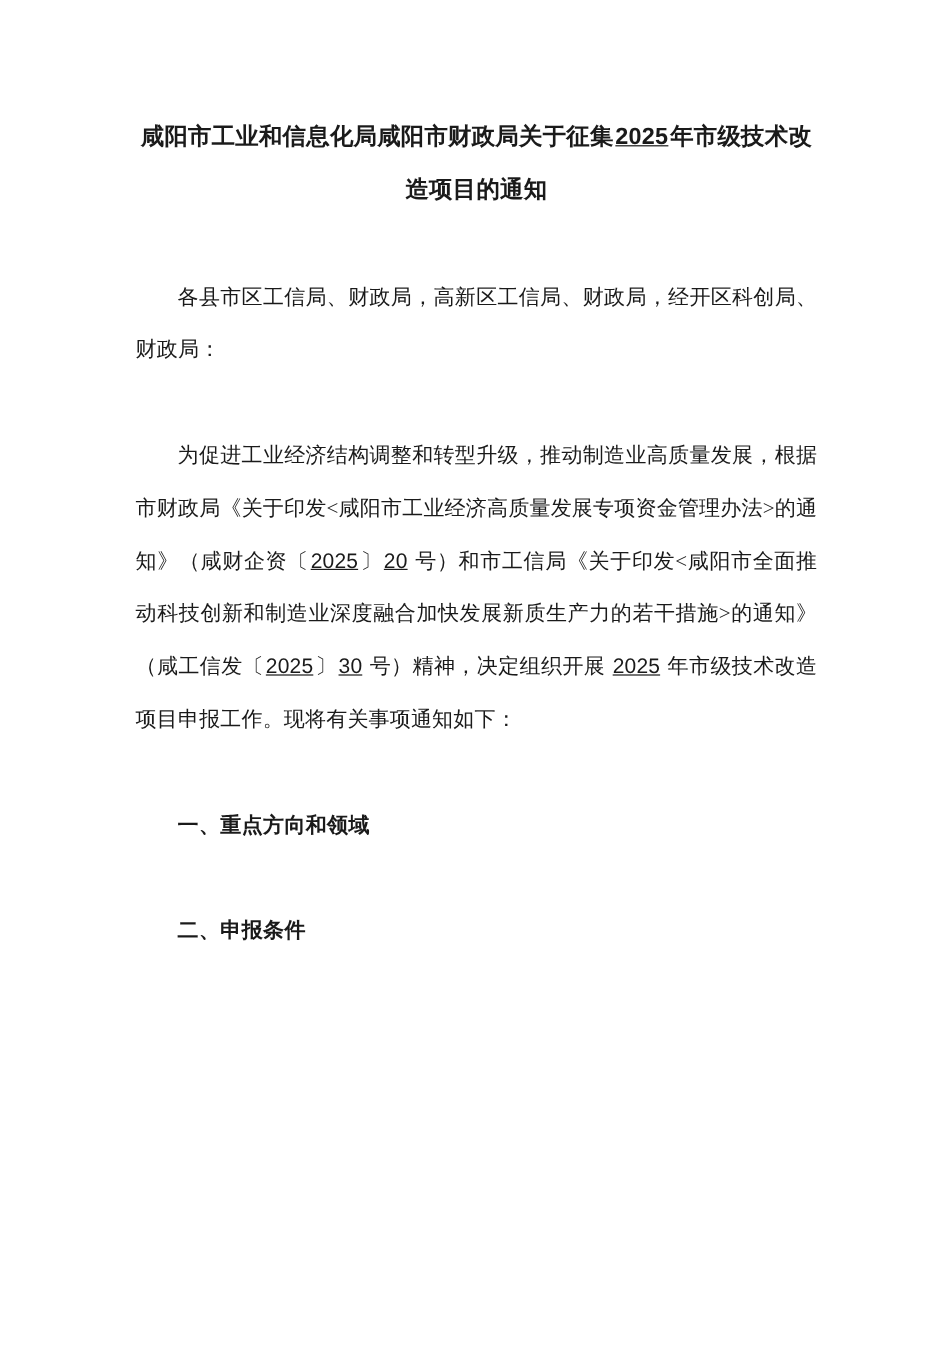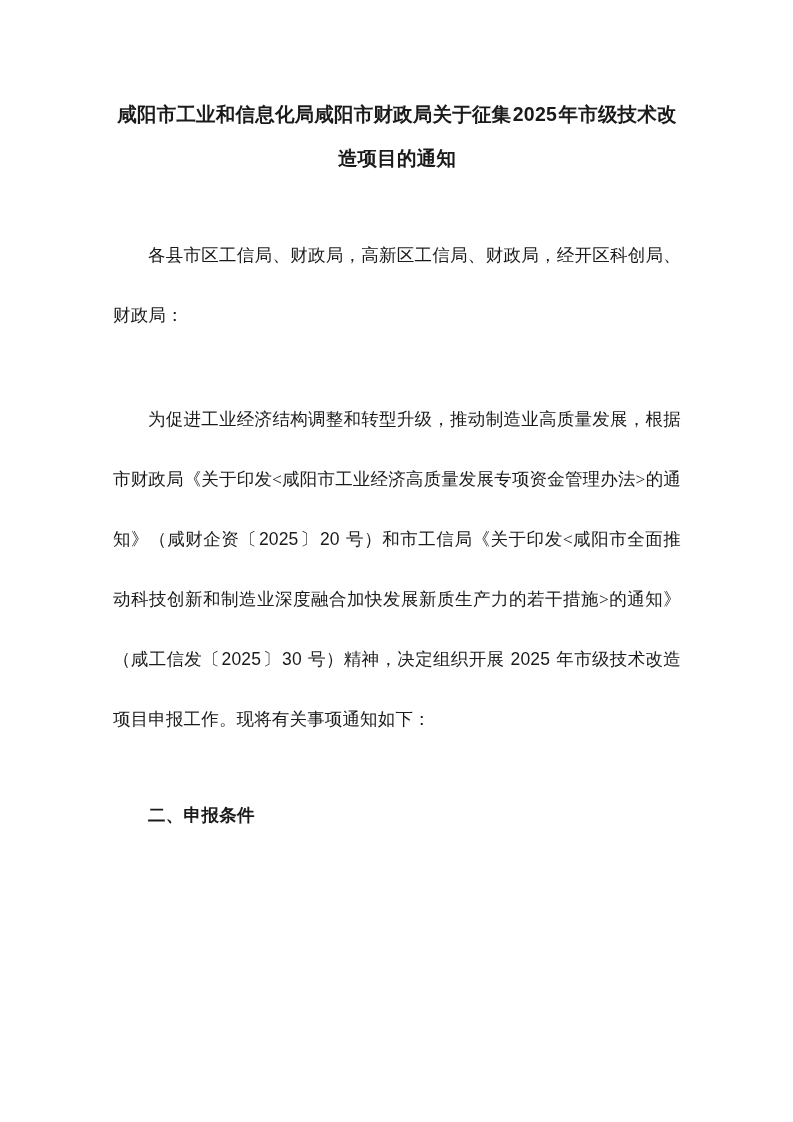--- a/index.html
+++ b/index.html
@@ -46,21 +46,21 @@
     text-align: center;
     font-size: 17px;
     line-height: 44px;
     margin: 0;
     padding-top: 44px;
     letter-spacing: 0.6px;
   }
 
   .para {
     font-size: 17.5px;
-    line-height: 60px;
+    line-height: 44px;
     margin: 0;
     text-align: justify;
     text-justify: inter-ideograph;
     letter-spacing: 0.15px;
   }
 
   .para.spaced-before {
     padding-top: 44px;
   }
 
@@ -83,37 +83,39 @@
 
   .para.bold {
     font-weight: bold;
     letter-spacing: 0.1px;
   }
 
   
   .num {
     font-family: "Liberation Sans", "DejaVu Sans", sans-serif;
     padding: 0 1.5px;
+    text-decoration: underline;
   }
   .doc-title .num,
   .para.bold .num {
     font-weight: bold;
   }
 </style>
 </head>
 <body>
 
 <div class="page">
   <div class="doc-body">
 
     <h1 class="doc-title">咸阳市工业和信息化局咸阳市财政局关于征集<span class="num">2025</span>年市级技术改造项目的通知</h1>
 
 
     <p class="para spaced-before indent2">各县市区工信局、财政局，高新区工信局、财政局，经开区科创局、财政局：</p>
 
     <p class="para spaced-before indent2">为促进工业经济结构调整和转型升级，推动制造业高质量发展，根据市财政局《关于印发&lt;咸阳市工业经济高质量发展专项资金管理办法&gt;的通知》（咸财企资〔<span class="num">2025</span>〕<span class="num">20</span> 号）和市工信局《关于印发&lt;咸阳市全面推动科技创新和制造业深度融合加快发展新质生产力的若干措施&gt;的通知》（咸工信发〔<span class="num">2025</span>〕<span class="num">30</span> 号）精神，决定组织开展 <span class="num">2025</span> 年市级技术改造项目申报工作。现将有关事项通知如下：</p>
 
+    <h2 class="heading spaced-before">一、重点方向和领域</h2>
 
 
     <h2 class="heading spaced-before">二、申报条件</h2>
 
   </div>
 </div>
 
 </body></html>

